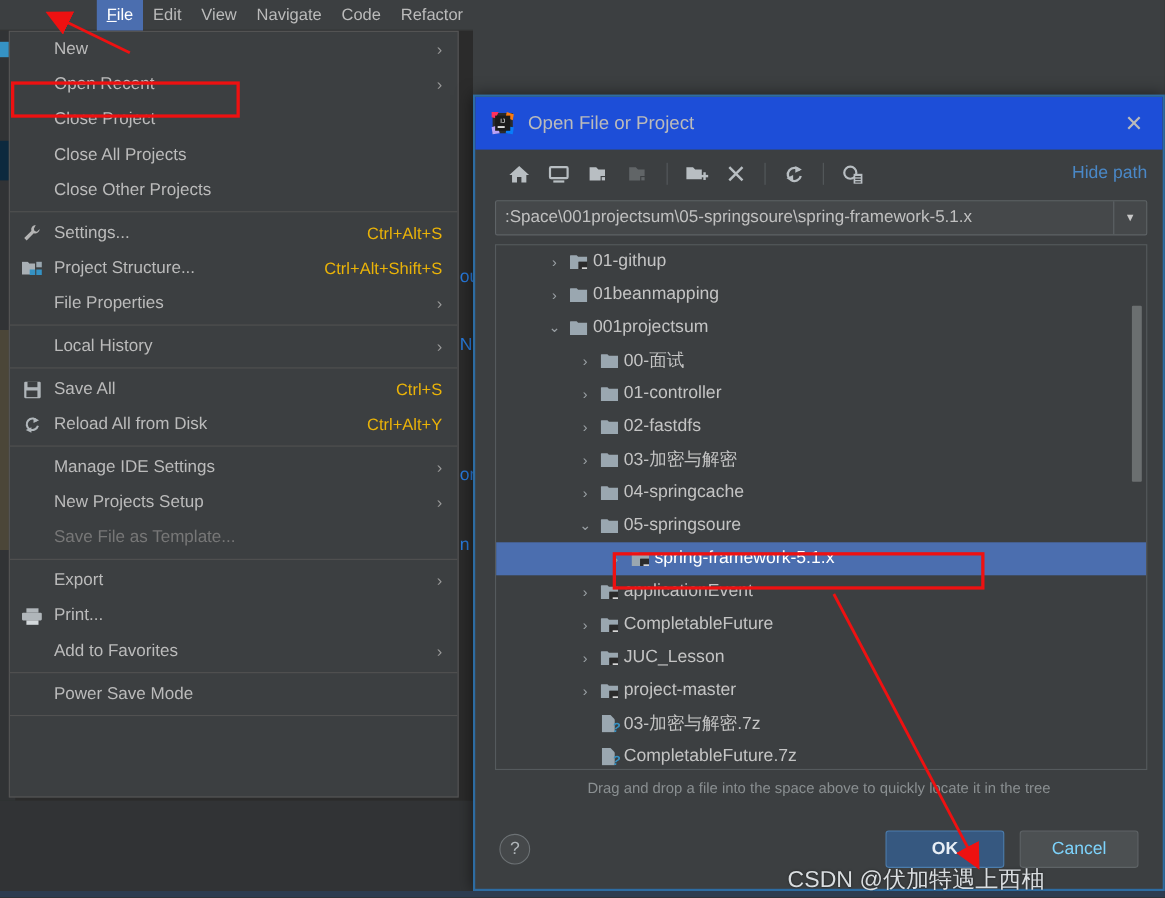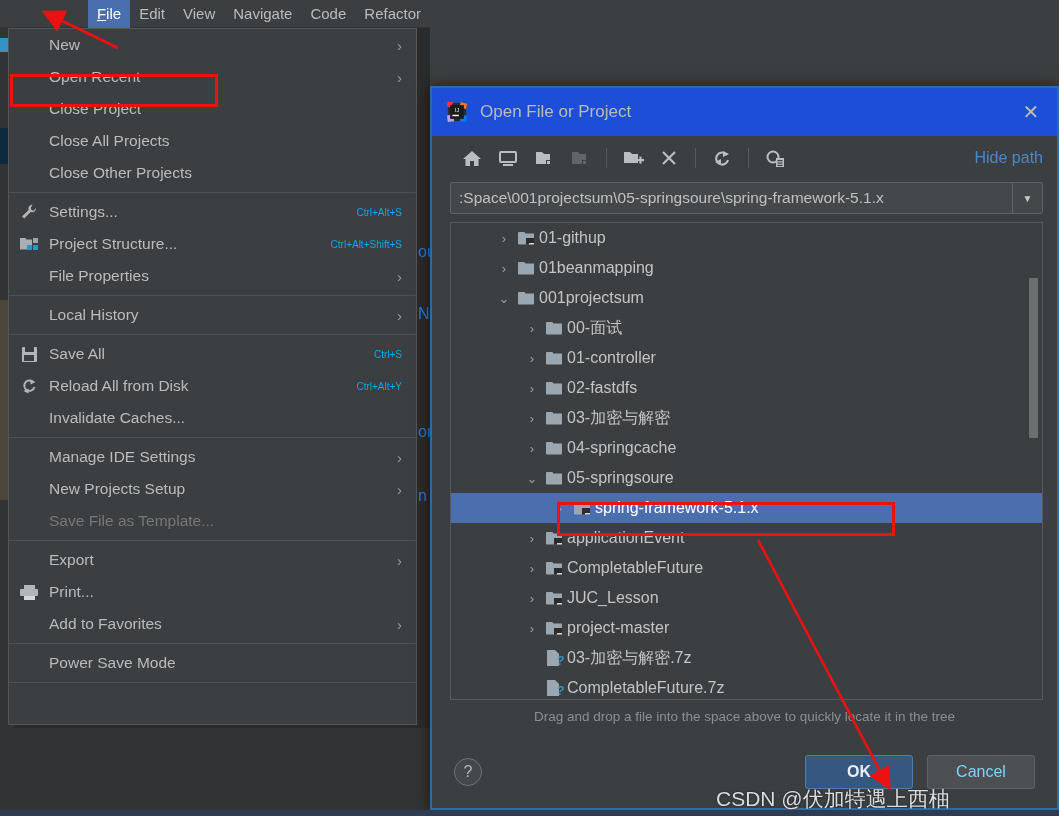--- a/index.html
+++ b/index.html
@@ -77,21 +77,21 @@
   }
   .menu-item.dim { color: #777777; }
   .menu-item .mi-icon {
     position: absolute; left: 10px; top: 50%;
     transform: translateY(-50%);
     width: 20px; height: 20px;
     display: flex; align-items: center; justify-content: center;
   }
   .menu-item .mi-label { flex: 0 0 auto; }
   .menu-item .mi-shortcut {
-    margin-left: auto; color: #0ea5e9; font-size: 10px;
+    margin-left: auto; color: #eab308; font-size: 15px;
   }
   .menu-item .mi-arrow {
     margin-left: auto; color: #9a9a9a; font-size: 15px; line-height: 1;
   }
   .menu-sep { height: 1px; background: #515151; margin: 3px 0; }
 
   
   .ic-folder-open {
     width: 18px; height: 13px; position: relative;
   }
@@ -359,23 +359,20 @@
         <div class="menu-item">
           <span class="mi-icon">
             <svg width="17" height="17" viewBox="0 0 18 18">
               <path d="M13.5 5A5.5 5.5 0 1 0 14.3 9.6" stroke="#b0b6ba" stroke-width="2" fill="none"></path>
               <path d="M10 1.6 L15.4 4.3 L10 7Z" fill="#b0b6ba"></path>
               <path d="M8 16.4 L2.6 13.7 L8 11Z" fill="#b0b6ba"></path>
             </svg>
           </span>
           <span class="mi-label">Reload All from Disk</span>
           <span class="mi-shortcut">Ctrl+Alt+Y</span>
-        </div>
-        <div class="menu-item">
-          <span class="mi-label">Invalidate Caches...</span>
         </div>
         <div class="menu-sep"></div>
         <div class="menu-item">
           <span class="mi-label">Manage IDE Settings</span>
           <span class="mi-arrow">›</span>
         </div>
         <div class="menu-item">
           <span class="mi-label">New Projects Setup</span>
           <span class="mi-arrow">›</span>
         </div>

